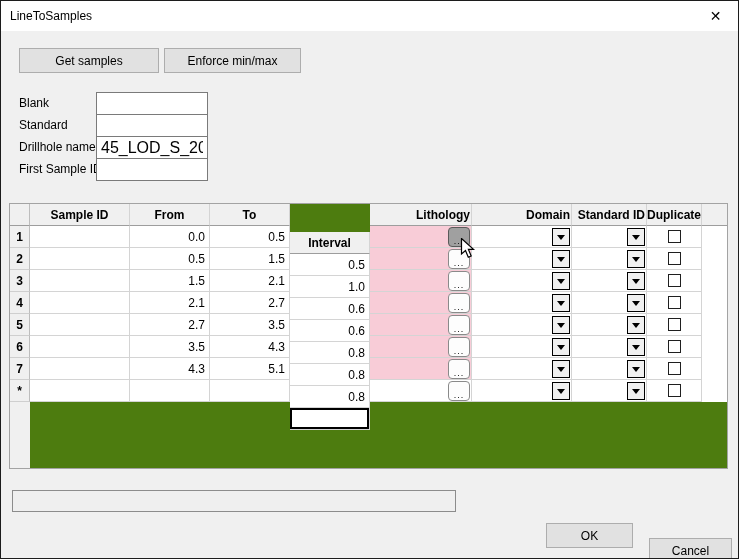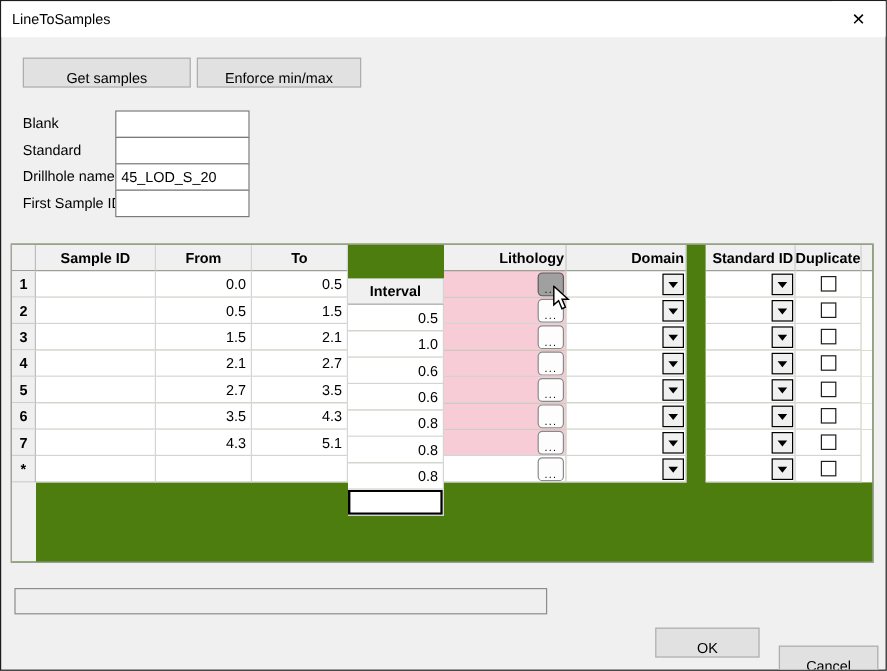--- a/index.html
+++ b/index.html
@@ -2,40 +2,40 @@
 <html><head>
 <meta charset="utf-8">
 <style>
   html,body{margin:0;padding:0;}
   *{box-sizing:border-box;}
   body{width:739px;height:559px;font-family:"Liberation Sans",sans-serif;font-size:12px;color:#000;}
   .dialog{position:absolute;left:0;top:0;width:739px;height:559px;background:#f0f0f0;border:1px solid #1c1c1c;overflow:hidden;}
   .titlebar{position:absolute;left:0;top:0;width:100%;height:30px;background:#ffffff;}
   .title{position:absolute;left:9px;top:8px;font-size:12px;white-space:nowrap;}
   .close-btn{position:absolute;right:0;top:0;width:45px;height:29px;display:flex;align-items:center;justify-content:center;font-size:14px;cursor:default;background:#fff;border:none;}
-  .btn{position:absolute;height:25px;background:#e1e1e1;border:1px solid #adadad;font-family:"Liberation Sans",sans-serif;font-size:12px;display:flex;align-items:flex-end;justify-content:center;padding:0;}
+  .btn{position:absolute;height:25px;background:#e1e1e1;border:1px solid #adadad;font-family:"Liberation Sans",sans-serif;font-size:12px;display:flex;align-items:center;justify-content:center;padding:0;}
   .btn-get-samples{left:18px;top:47px;width:140px;}
   .btn-enforce{left:163px;top:47px;width:137px;}
   .btn-lith{left:310px;top:47px;width:138px;}
   .fld-label{position:absolute;left:18px;white-space:nowrap;}
-  .fld-input{position:absolute;left:95px;width:112px;height:23px;border:1px solid #7a7a7a;background:#fff;font-family:"Liberation Sans",sans-serif;font-size:12px;padding:0 4px;outline:none;}
+  .fld-input{position:absolute;left:95px;width:112px;height:23px;border:1px solid #7a7a7a;background:#fff;font-family:"Liberation Sans",sans-serif;font-size:16px;padding:0 4px;outline:none;}
   
   .grid{position:absolute;left:8px;top:202px;width:719px;height:266px;background:#4d7c0f;border:1px solid #a3a3a3;overflow:hidden;}
   .grid::before{content:"";position:absolute;left:0;top:0;width:20px;height:100%;background:#f0f0f0;}
   .grow{position:relative;display:flex;width:100%;height:22px;}
   .cell{position:relative;display:flex;align-items:center;height:22px;background:#fff;border-right:1px solid #d4d4d4;border-bottom:1px solid #d4d4d4;overflow:hidden;flex:0 0 auto;}
   .rowhdr{width:20px;background:#f0f0f0;justify-content:center;font-weight:bold;border-right:1px solid #bdbdbd;border-bottom:1px solid #cfcfcf;}
   .hcell{background:#f0f0f0;font-weight:bold;justify-content:center;border-bottom:1px solid #9d9d9d;border-right:1px solid #d4d4d4;}
   .corner{width:20px;background:#f0f0f0;border-bottom:1px solid #9d9d9d;border-right:1px solid #bdbdbd;}
   .fillh{flex:1 1 auto;background:#f0f0f0;border-bottom:1px solid #9d9d9d;border-right:none;}
   .fillr{flex:1 1 auto;background:#fff;border:none;}
   .c0{width:100px;}.c1{width:80px;}.c2{width:80px;}.c3{width:80px;margin-top:28px;}
   .c4{width:102px;justify-content:flex-end;padding-right:1px;}
   .c5{width:100px;justify-content:flex-end;padding-right:1px;}
-  .c6{width:75px;justify-content:flex-end;padding-right:1px;margin-left:16px;}
+  .c6{width:75px;justify-content:flex-end;padding-right:1px;}
   .c7{width:55px;justify-content:center;}
   .num{justify-content:flex-end;padding-right:4px;}
   .pink{background:#f8ccd7;}
   .selcell{box-shadow:inset 0 0 0 2px #000;}
   .ell{width:22px;height:20px;background:#fdfdfd;border:1px solid #8a8a8a;border-radius:4px;display:flex;align-items:flex-end;justify-content:center;padding:0 0 3px 0;font-size:9px;line-height:4px;letter-spacing:1px;font-family:"Liberation Sans",sans-serif;}
   .ell.pressed{background:#a0a0a0;border-color:#5a5a5a;}
   .dd{width:18px;height:18px;background:#f0f0f0;border:1px solid #000;display:flex;align-items:center;justify-content:center;padding:0;}
   .tri{width:0;height:0;border-left:4px solid transparent;border-right:4px solid transparent;border-top:5px solid #000;margin-top:2px;}
   .cb{width:13px;height:13px;background:#fff;border:1px solid #1f1f1f;}
   

